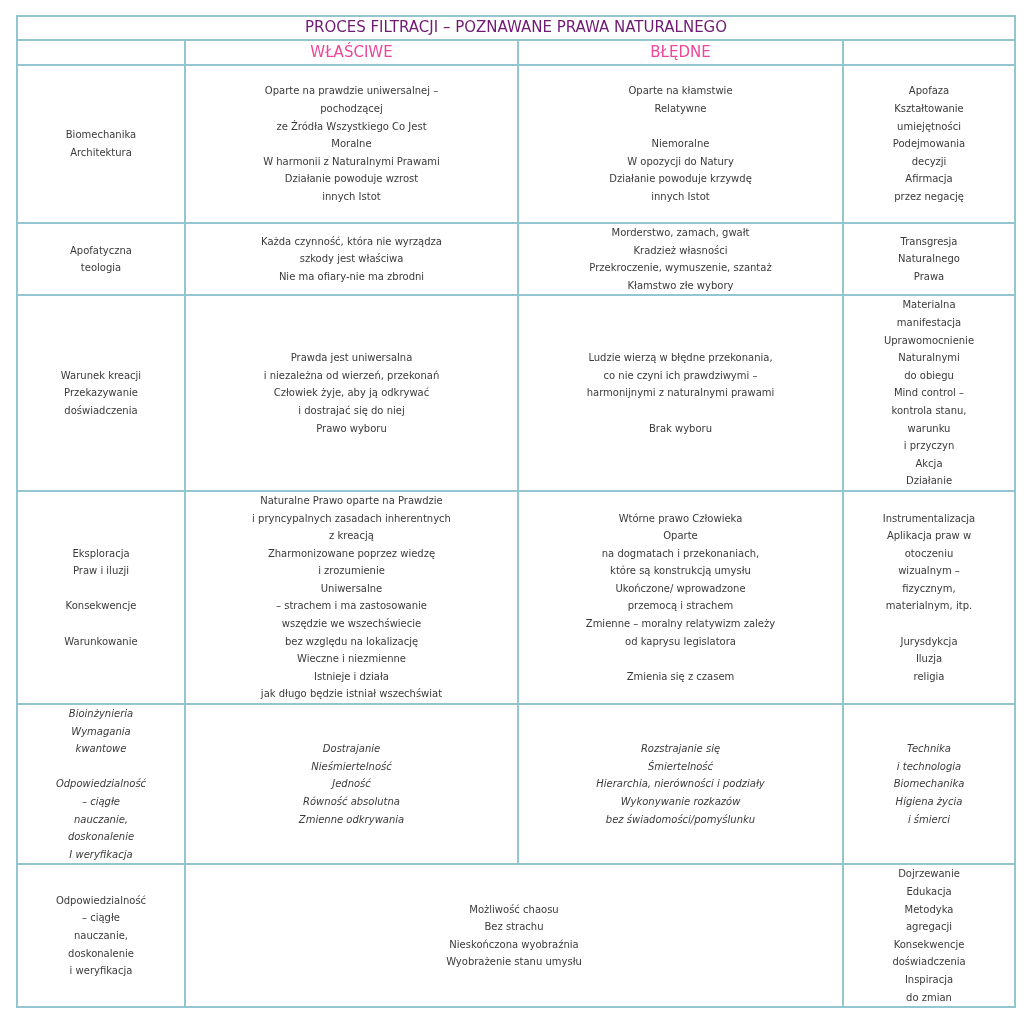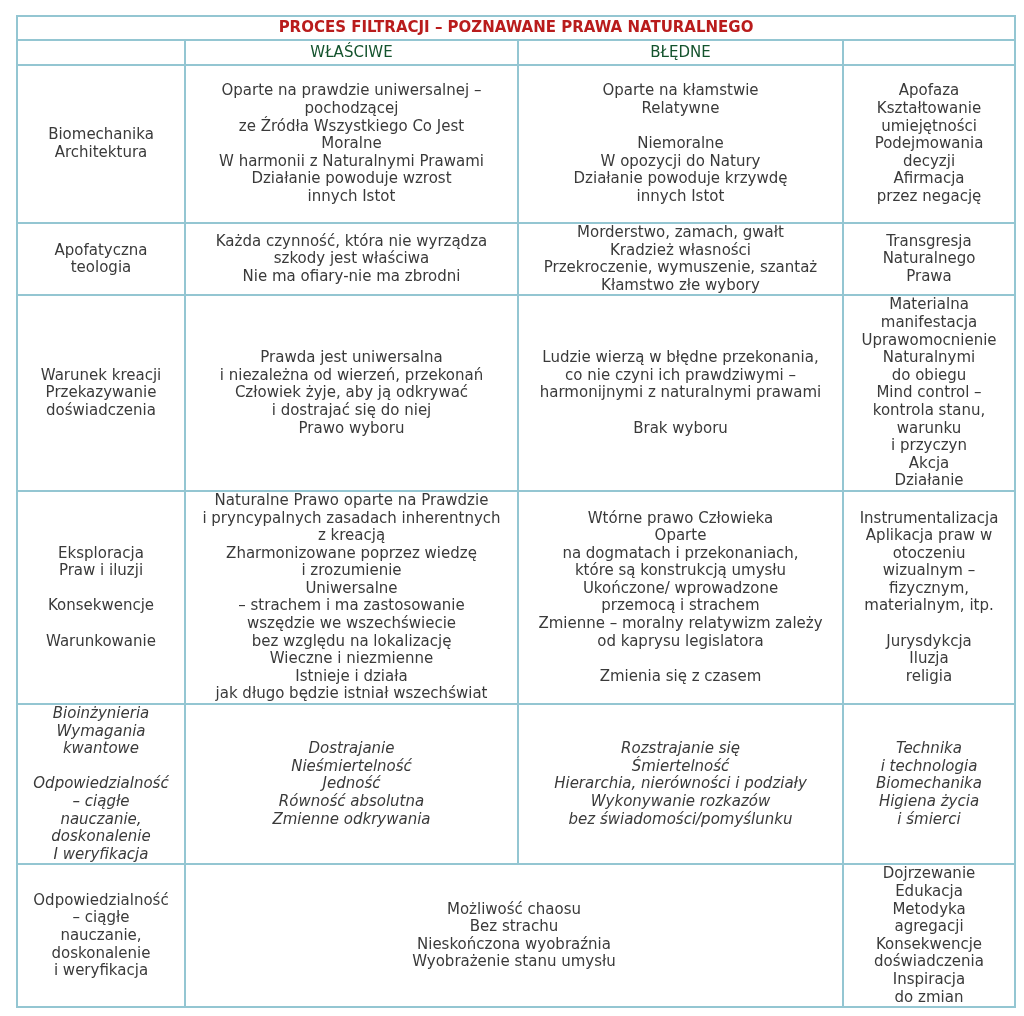--- a/index.html
+++ b/index.html
@@ -1,23 +1,23 @@
 <!DOCTYPE html>
 <html><head>
 <meta charset="utf-8">
 <style>
   html, body { margin: 0; padding: 0; background: #ffffff; }
   body { width: 1024px; height: 1016px; position: relative; overflow: hidden;
          font-family: "DejaVu Sans", sans-serif; color: #3a3a3a; }
   .tbl { position: absolute; left: 16px; top: 15px; width: 998px; height: 988px;
          border-collapse: collapse; table-layout: fixed; }
   .tbl td { border: 2px solid #94c6d2; text-align: center; vertical-align: middle;
-            padding: 0 2px; font-size: 15px; line-height: 17.6px; white-space: pre-line; }
-  .title-cell { font-weight: bold; font-size: 15px !important; color: #b91c1c; height: 22px; }
-  .head-cell { font-size: 15px !important; height: 23px; color: #14532d; }
+            padding: 0 2px; font-size: 10px; line-height: 17.6px; white-space: pre-line; }
+  .title-cell { font-weight: normal; font-size: 15px !important; color: #701a75; height: 22px; }
+  .head-cell { font-size: 15px !important; height: 23px; color: #ec4899; }
   col.c1 { width: 168px; } col.c2 { width: 333px; } col.c3 { width: 325px; } col.c4 { width: 172px; }
   .r1 { height: 158px; } .r2 { height: 70px; } .r3 { height: 194px; }
   .r4 { height: 210px; } .r5 { height: 160px; font-style: italic; } .r6 { height: 141px; }
 </style>
 </head>
 <body>
 
 <table class="tbl">
   <colgroup>
       <col class="c1">

